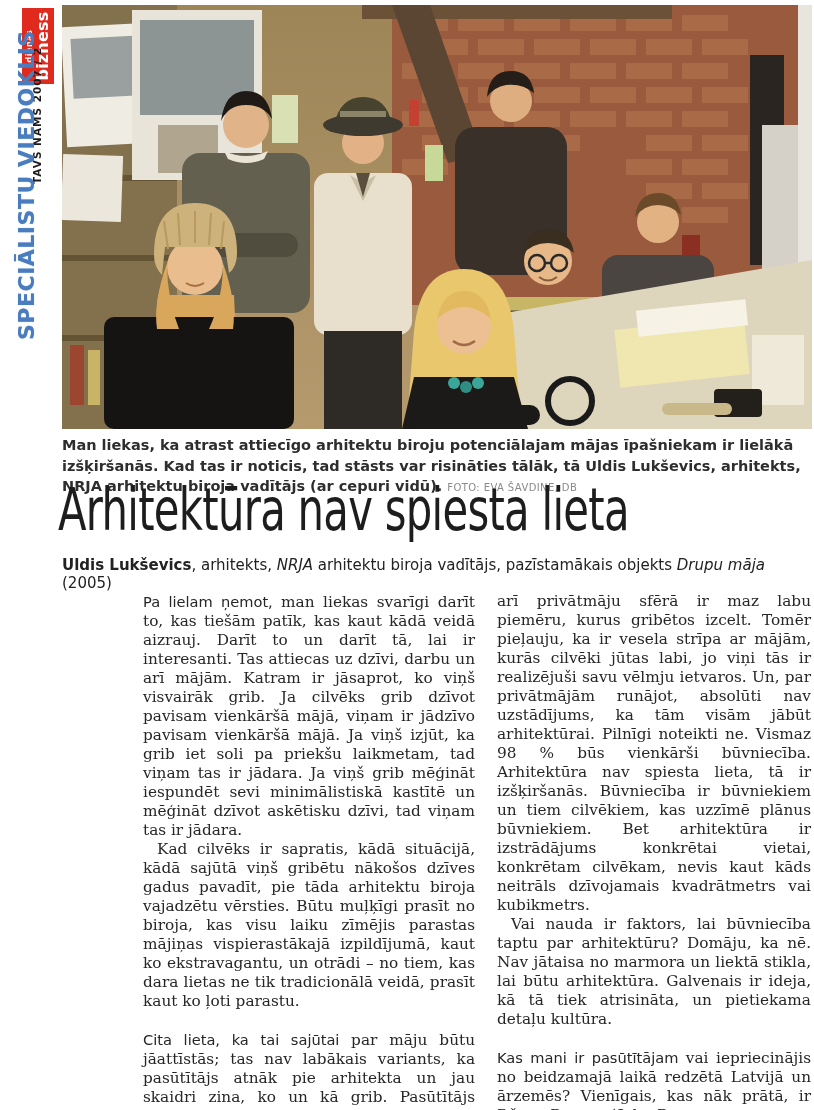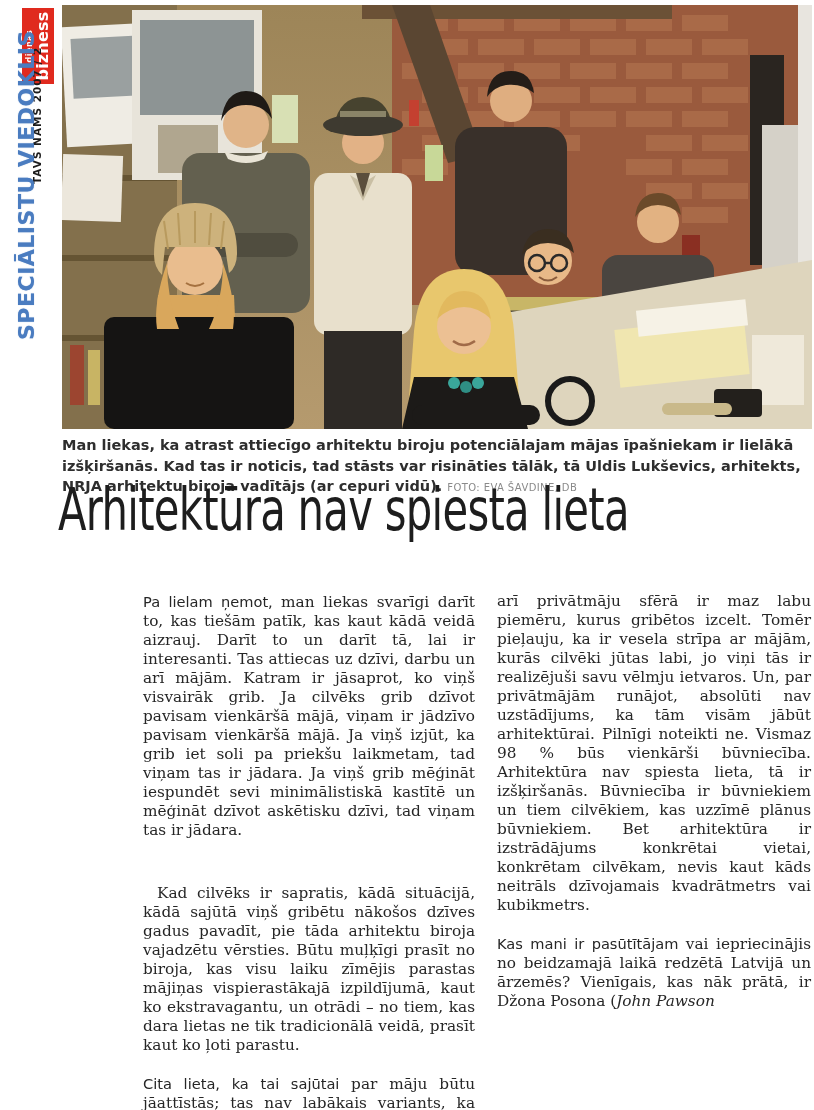--- a/index.html
+++ b/index.html
@@ -47,21 +47,21 @@
   .byline .i{font-style:italic;}
   
   .columns{
     position:absolute;left:143px;top:592px;width:668px;display:flex;gap:22px;
     font-family:"DejaVu Serif",serif;font-size:15.3px;line-height:19px;color:#262626;
   }
   .col{text-align:justify;}
   .col0{width:332px;}
   .col1{width:314px;}
   .para{margin:0;}
-  .para.indent{text-indent:14px;margin-top:44px;}
+  .para.indent{text-indent:14px;}
   .para.space-before{margin-top:19px;}
   .seg-bold{font-family:"DejaVu Sans",sans-serif;font-weight:normal;font-size:14.6px;}
   .seg-italic{font-style:italic;}
 </style>
 </head>
 <body>
 
 <div class="page">
 
   <div class="sidebar">
@@ -247,26 +247,30 @@
         <path d="M105,258 q-14,40 -10,66 l22,0 q-12,-30 -12,-66 Z" fill="#d9a75c"></path>
         <path d="M124,278 q9,6 18,0" stroke="#a5713f" stroke-width="2" fill="none"></path>
       </g>
     </svg>
   </div>
 
   <div class="caption"><span>Man liekas, ka atrast attiecīgo arhitektu biroju potenciālajam mājas īpašniekam ir lielākā izšķiršanās. Kad tas ir noticis, tad stāsts var risināties tālāk, tā Uldis Lukševics, arhitekts, NRJA arhitektu biroja vadītājs (ar cepuri vidū). </span><span class="credit">FOTO: EVA ŠAVDINE, DB</span></div>
 
   <h1 class="headline" style="margin:0;">Arhitektūra nav spiesta lieta</h1>
 
+  <div class="byline">
+    <span class="b">Uldis Lukševics</span><span>, arhitekts, </span><span class="i">NRJA</span><span> arhitektu biroja vadītājs, pazīstamākais objekts </span><span class="i">Drupu māja</span><span> (2005)</span>
+  </div>
 
   <div class="columns">
     <div class="col col0">
         <p class="para"><span class="seg-bold">Pa lielam ņemot, </span><span class="seg-normal">man liekas svarīgi darīt to, kas tiešām patīk, kas kaut kādā veidā aizrauj. Darīt to un darīt tā, lai ir interesanti. Tas attiecas uz dzīvi, darbu un arī mājām. Katram ir jāsaprot, ko viņš visvairāk grib. Ja cilvēks grib dzīvot pavisam vienkāršā mājā, viņam ir jādzīvo pavisam vienkāršā mājā. Ja viņš izjūt, ka grib iet soli pa priekšu laikmetam, tad viņam tas ir jādara. Ja viņš grib mēģināt iespundēt sevi minimālistiskā kastītē un mēģināt dzīvot askētisku dzīvi, tad viņam tas ir jādara.</span></p>
         <p class="para indent"><span class="seg-normal">Kad cilvēks ir sapratis, kādā situācijā, kādā sajūtā viņš gribētu nākošos dzīves gadus pavadīt, pie tāda arhitektu biroja vajadzētu vērsties. Būtu muļķīgi prasīt no biroja, kas visu laiku zīmējis parastas mājiņas vispierastākajā izpildījumā, kaut ko ekstravagantu, un otrādi – no tiem, kas dara lietas ne tik tradicionālā veidā, prasīt kaut ko ļoti parastu.</span></p>
         <p class="para space-before"><span class="seg-bold">Cita lieta, ka tai sajūtai </span><span class="seg-normal">par māju būtu jāattīstās; tas nav labākais variants, ka pasūtītājs atnāk pie arhitekta un jau skaidri zina, ko un kā grib. Pasūtītājs parasti iedomājas pagātnes kontekstā un neiztēlojas, kā būs tad, kad māja būs gatava un vēl pēc gadiem 10. Tā ir arhitekta funkcija - parādīt pasūtītājam, kā izvērst viņa domu, lai arī nākotnē dzīve mājā būtu saistoša un prieku nesoša. Ne velti ir tāds teiciens, ka arhitektūra ir veids, kā domāt par nākotni.</span></p>
       </div>
     <div class="col col1">
         <p class="para"><span class="seg-normal">arī privātmāju sfērā ir maz labu piemēru, kurus gribētos izcelt. Tomēr pieļauju, ka ir vesela strīpa ar mājām, kurās cilvēki jūtas labi, jo viņi tās ir realizējuši savu vēlmju ietvaros. Un, par privātmājām runājot, absolūti nav uzstādījums, ka tām visām jābūt arhitektūrai. Pilnīgi noteikti ne. Vismaz 98 % būs vienkārši būvniecība. Arhitektūra nav spiesta lieta, tā ir izšķiršanās. Būvniecība ir būvniekiem un tiem cilvēkiem, kas uzzīmē plānus būvniekiem. Bet arhitektūra ir izstrādājums konkrētai vietai, konkrētam cilvēkam, nevis kaut kāds neitrāls dzīvojamais kvadrātmetrs vai kubikmetrs.</span></p>
+        <p class="para indent"><span class="seg-normal">Vai nauda ir faktors, lai būvniecība taptu par arhitektūru? Domāju, ka nē. Nav jātaisa no marmora un liektā stikla, lai būtu arhitektūra. Galvenais ir ideja, kā tā tiek atrisināta, un pietiekama detaļu kultūra.</span></p>
         <p class="para space-before"><span class="seg-bold">Kas mani ir pasūtītājam </span><span class="seg-normal">vai iepriecinājis no beidzamajā laikā redzētā Latvijā un ārzemēs? Vienīgais, kas nāk prātā, ir Džona Posona (</span><span class="seg-italic">John Pawson</span></p>
       </div>
   </div>
 
 </div>
 
 </body></html>

